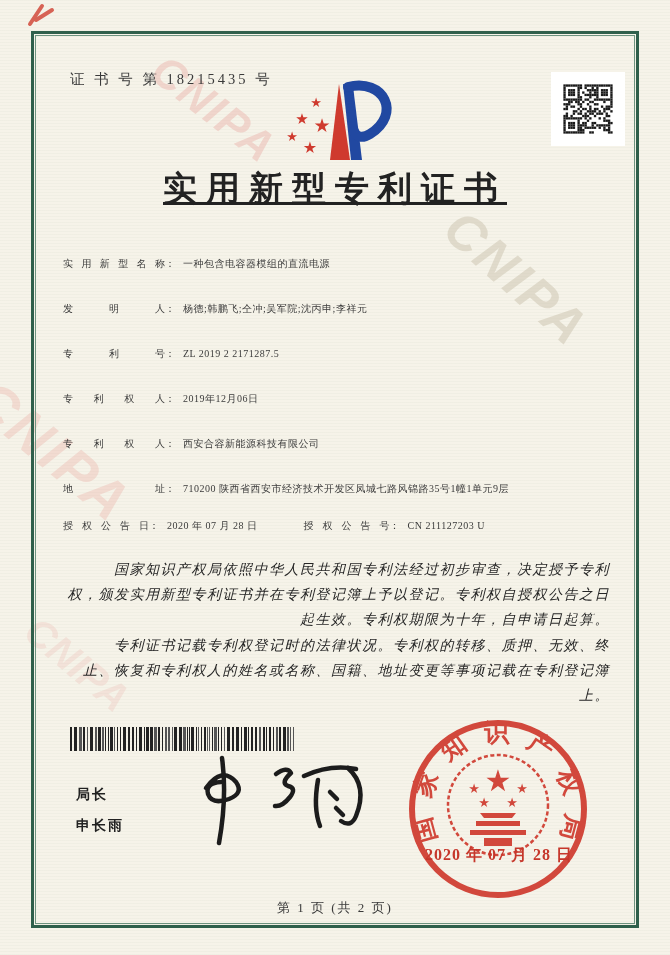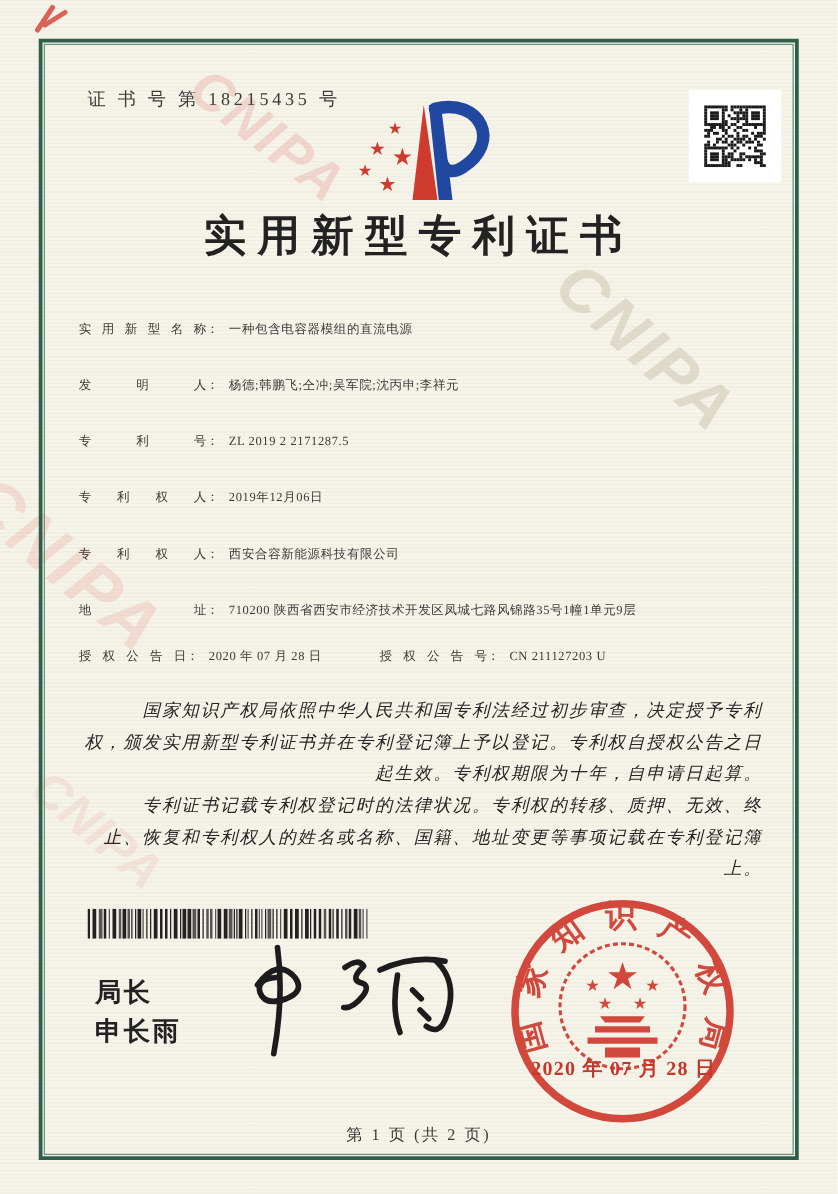--- a/index.html
+++ b/index.html
@@ -19,37 +19,37 @@
   .wm{position:absolute;font-family:"Liberation Sans",sans-serif;font-style:italic;font-weight:bold;pointer-events:none;white-space:nowrap;}
   .wm1{left:142px;top:84px;font-size:44px;color:rgba(233,168,160,0.40);transform:rotate(38deg);letter-spacing:2px;}
   .wm2{left:430px;top:248px;font-size:52px;color:rgba(198,188,166,0.45);transform:rotate(42deg);letter-spacing:3px;}
   .wm3{left:-40px;top:418px;font-size:56px;color:rgba(233,168,160,0.32);transform:rotate(40deg);letter-spacing:3px;}
   .wm4{left:16px;top:642px;font-size:40px;color:rgba(233,168,160,0.22);transform:rotate(40deg);}
   .corner-mark{position:absolute;left:22px;top:0px;}
   
   .cert-no{position:absolute;left:70px;top:70px;font-size:14.5px;letter-spacing:3px;color:#3a3a3a;}
   .logo{position:absolute;left:272px;top:74px;}
   .qr{position:absolute;left:551px;top:72px;background:#fff;padding:3px;}
-  .title{position:absolute;left:0;right:0;top:166px;text-align:center;font-size:34px;font-weight:700;letter-spacing:9px;color:#222;}
+  .title{position:absolute;left:0;right:0;top:166px;text-align:center;font-size:34px;font-weight:700;letter-spacing:9px;color:#222;text-decoration:underline;}
   
   .fields{position:absolute;left:63px;top:253px;width:546px;font-size:10px;color:#3b3b3b;}
   .row{display:flex;margin-bottom:24px;line-height:21px;}
   .row.addr{margin-bottom:16px;}
   .lbl{display:inline-block;width:102px;text-align:justify;text-align-last:justify;flex:0 0 102px;}
   .colon{flex:0 0 auto;}
   .val{margin-left:8px;letter-spacing:0.5px;flex:1;}
   .grant-row{display:flex;line-height:21px;}
   .grant-right{margin-left:46px;display:flex;}
   .grant-right .lbl{width:86px;flex:0 0 86px;}
   
   .paras{position:absolute;left:62px;top:557px;width:548px;font-size:14px;font-style:italic;line-height:1.8;letter-spacing:1.5px;color:#262626;text-align:right;}
   .paras p{margin:0;text-indent:2em;}
   
   .barcode{position:absolute;left:70px;top:727px;}
-  .signer{position:absolute;left:76px;top:779px;font-size:21px;font-weight:700;color:#222;line-height:31px;letter-spacing:2px;}
+  .signer{position:absolute;left:76px;top:779px;font-size:14px;font-weight:700;color:#222;line-height:31px;letter-spacing:2px;}
   .signature{position:absolute;left:178px;top:748px;}
   .seal{position:absolute;left:403px;top:714px;}
   .seal-date{position:absolute;left:408px;top:845px;width:182px;text-align:center;font-size:16px;font-weight:700;color:#c6372b;letter-spacing:1px;}
   .footer{position:absolute;left:0;right:0;top:899px;text-align:center;font-size:13px;letter-spacing:2px;color:#3a3a3a;}
 </style>
 </head>
 <body>
 
 <div class="page">
 

